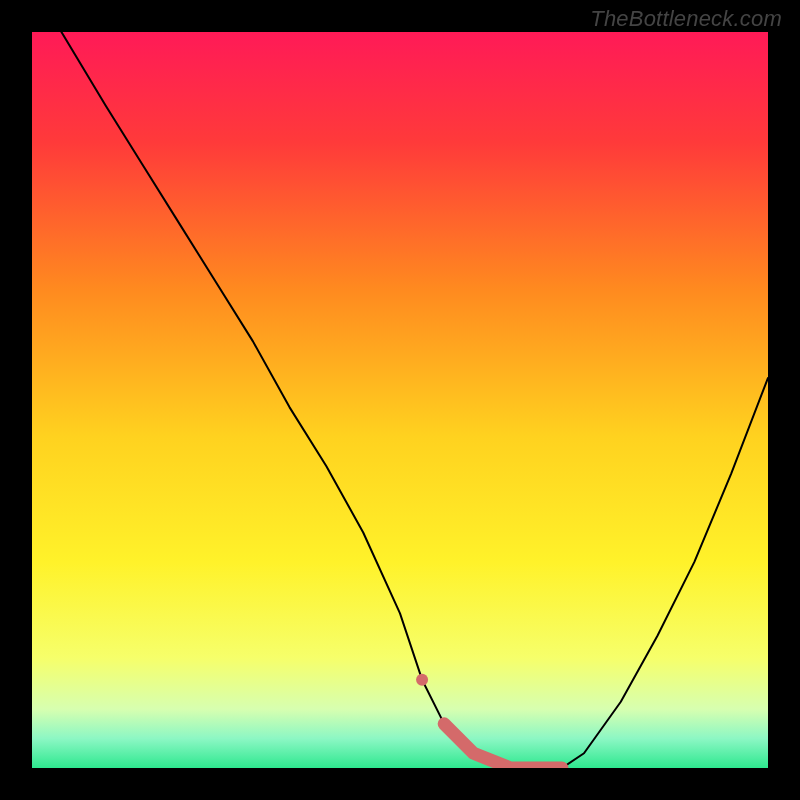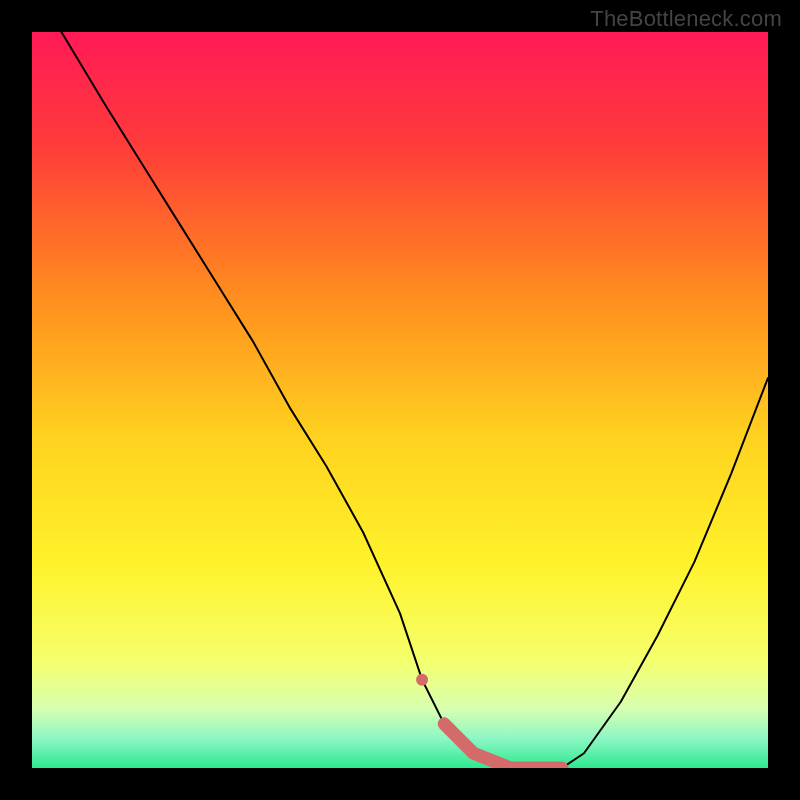--- a/index.html
+++ b/index.html
@@ -13,20 +13,21 @@
   }
   .watermark {
     position: absolute;
     top: 6px;
     right: 18px;
     color: #444;
     font-size: 22px;
     font-weight: 500;
     letter-spacing: 0.2px;
     z-index: 10;
+    font-style: italic;
   }
   .plot-area {
     position: absolute;
     left: 32px;
     top: 32px;
     width: 736px;
     height: 736px;
   }
   svg { display: block; }
 </style>

